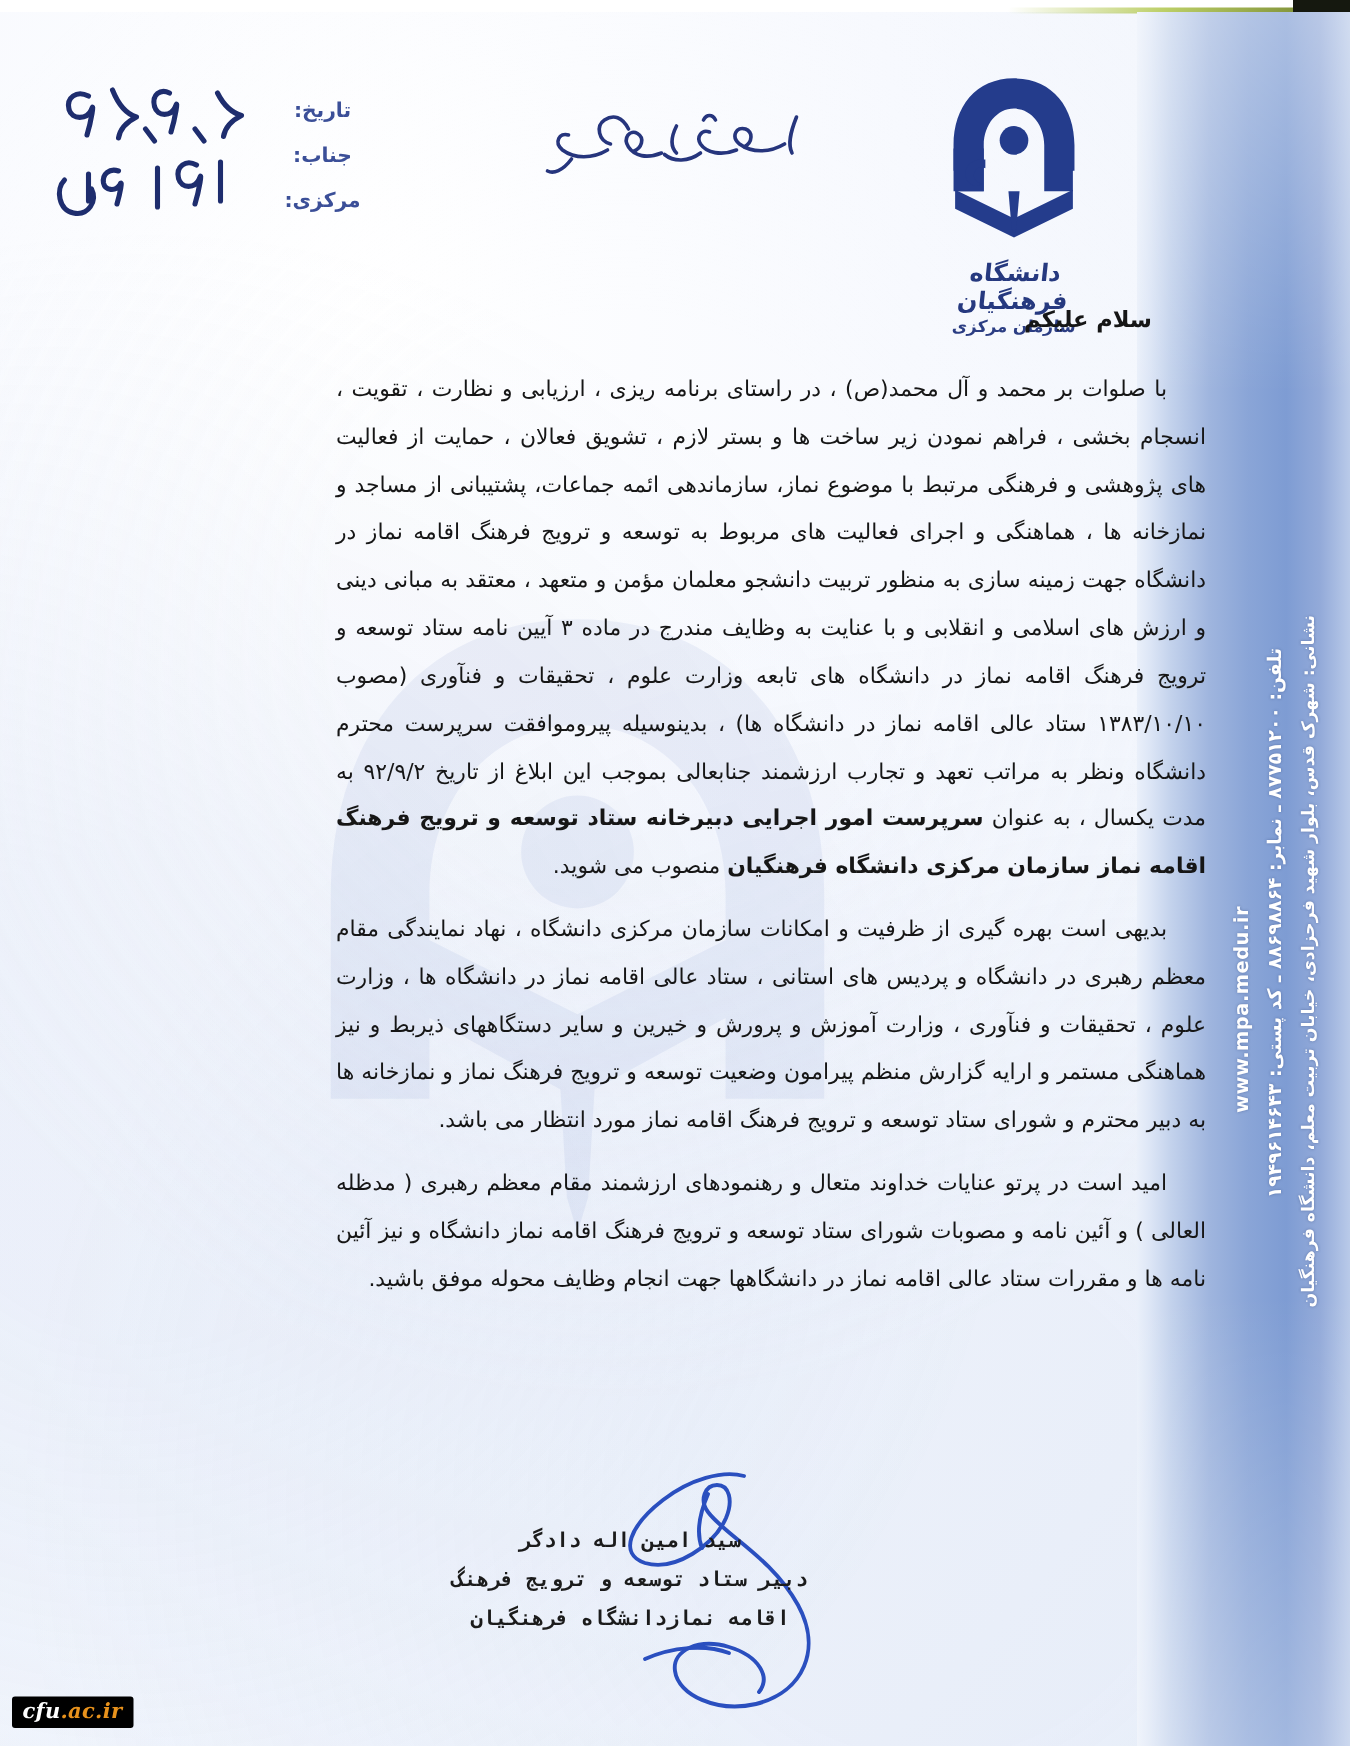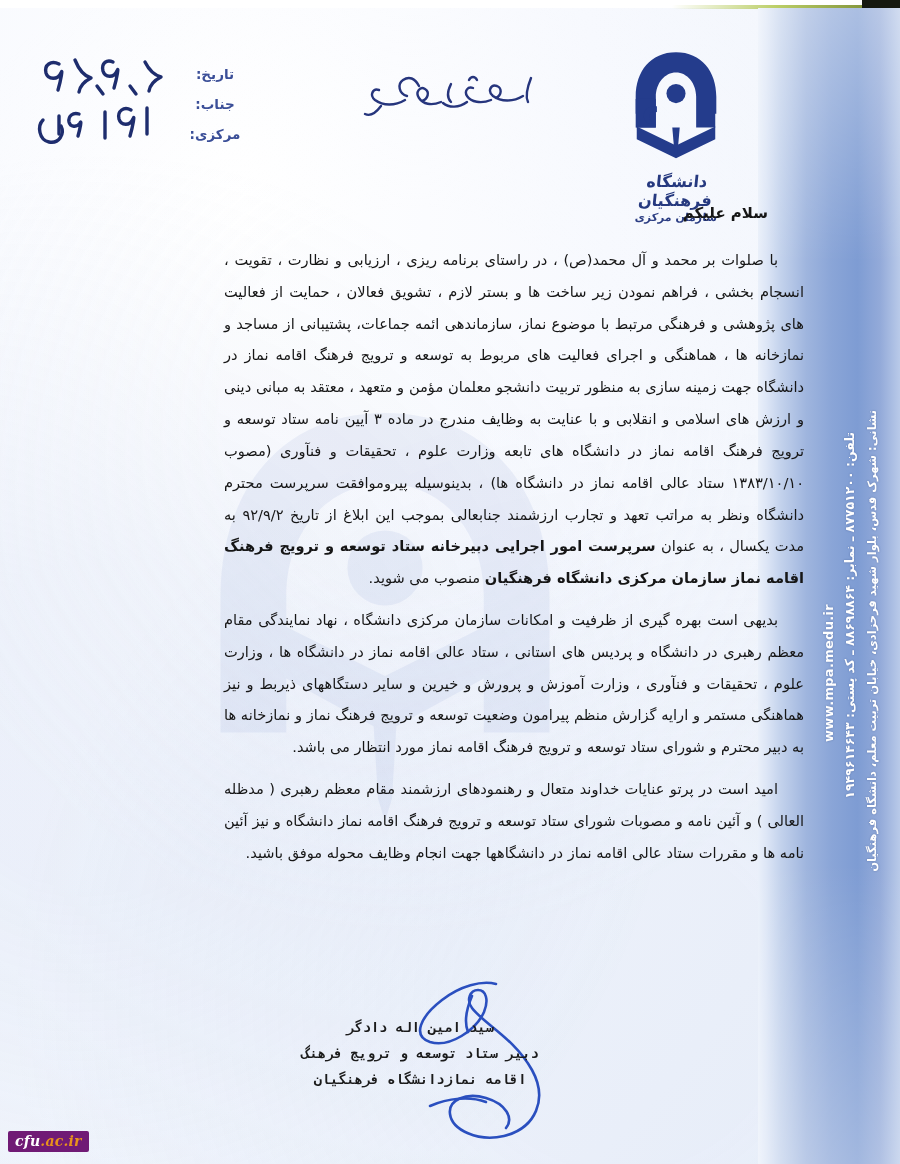--- a/index.html
+++ b/index.html
@@ -123,21 +123,21 @@
   .sig-line{font-size:13.6px;font-weight:700;line-height:1.9;letter-spacing:-.2px;}
   #signature-scribble{
     position:absolute;right:300px;top:978px;width:300px;height:170px;
     pointer-events:none;color:#2a4fbf;
   }
   #signature-scribble svg{width:100%;height:100%;}
 
   
   #cfu-badge{
     position:absolute;left:8px;bottom:12px;
-    background:#701a75;color:#ffffff;
+    background:#000000;color:#ffffff;
     padding:3px 7px 4px 7px;border-radius:2px;
     font-size:14px;font-weight:700;font-style:italic;
     letter-spacing:.2px;direction:ltr;line-height:1;
     font-family:"DejaVu Serif","Liberation Serif",serif;
   }
   #cfu-badge .dom{color:#e8921c;}
 </style>
 </head>
 <body>
 

